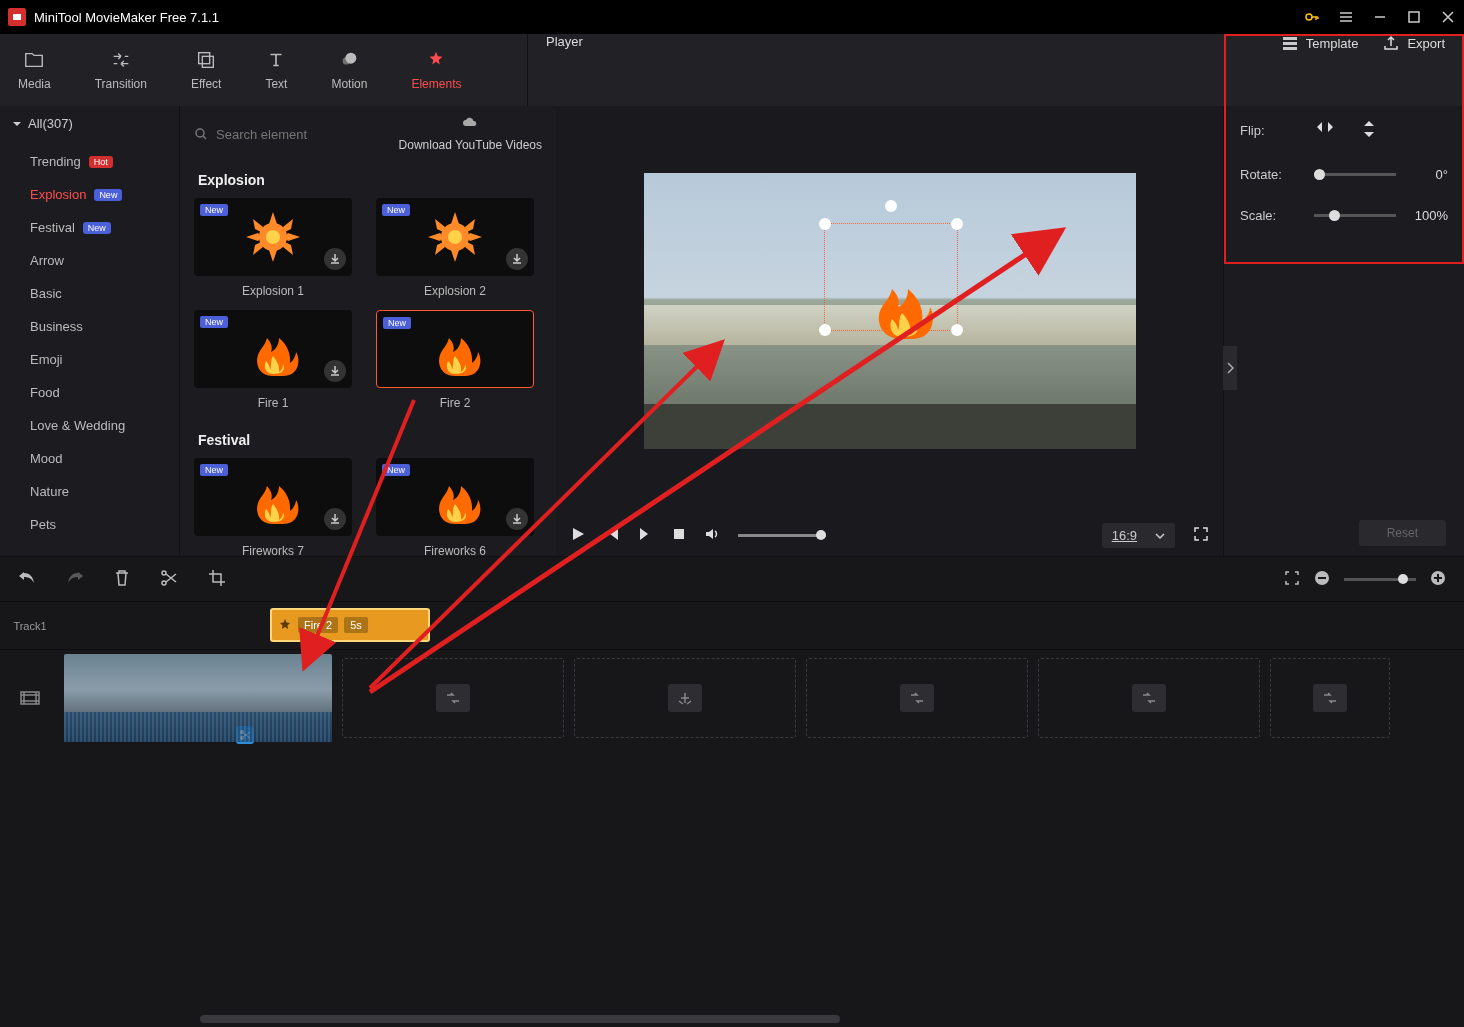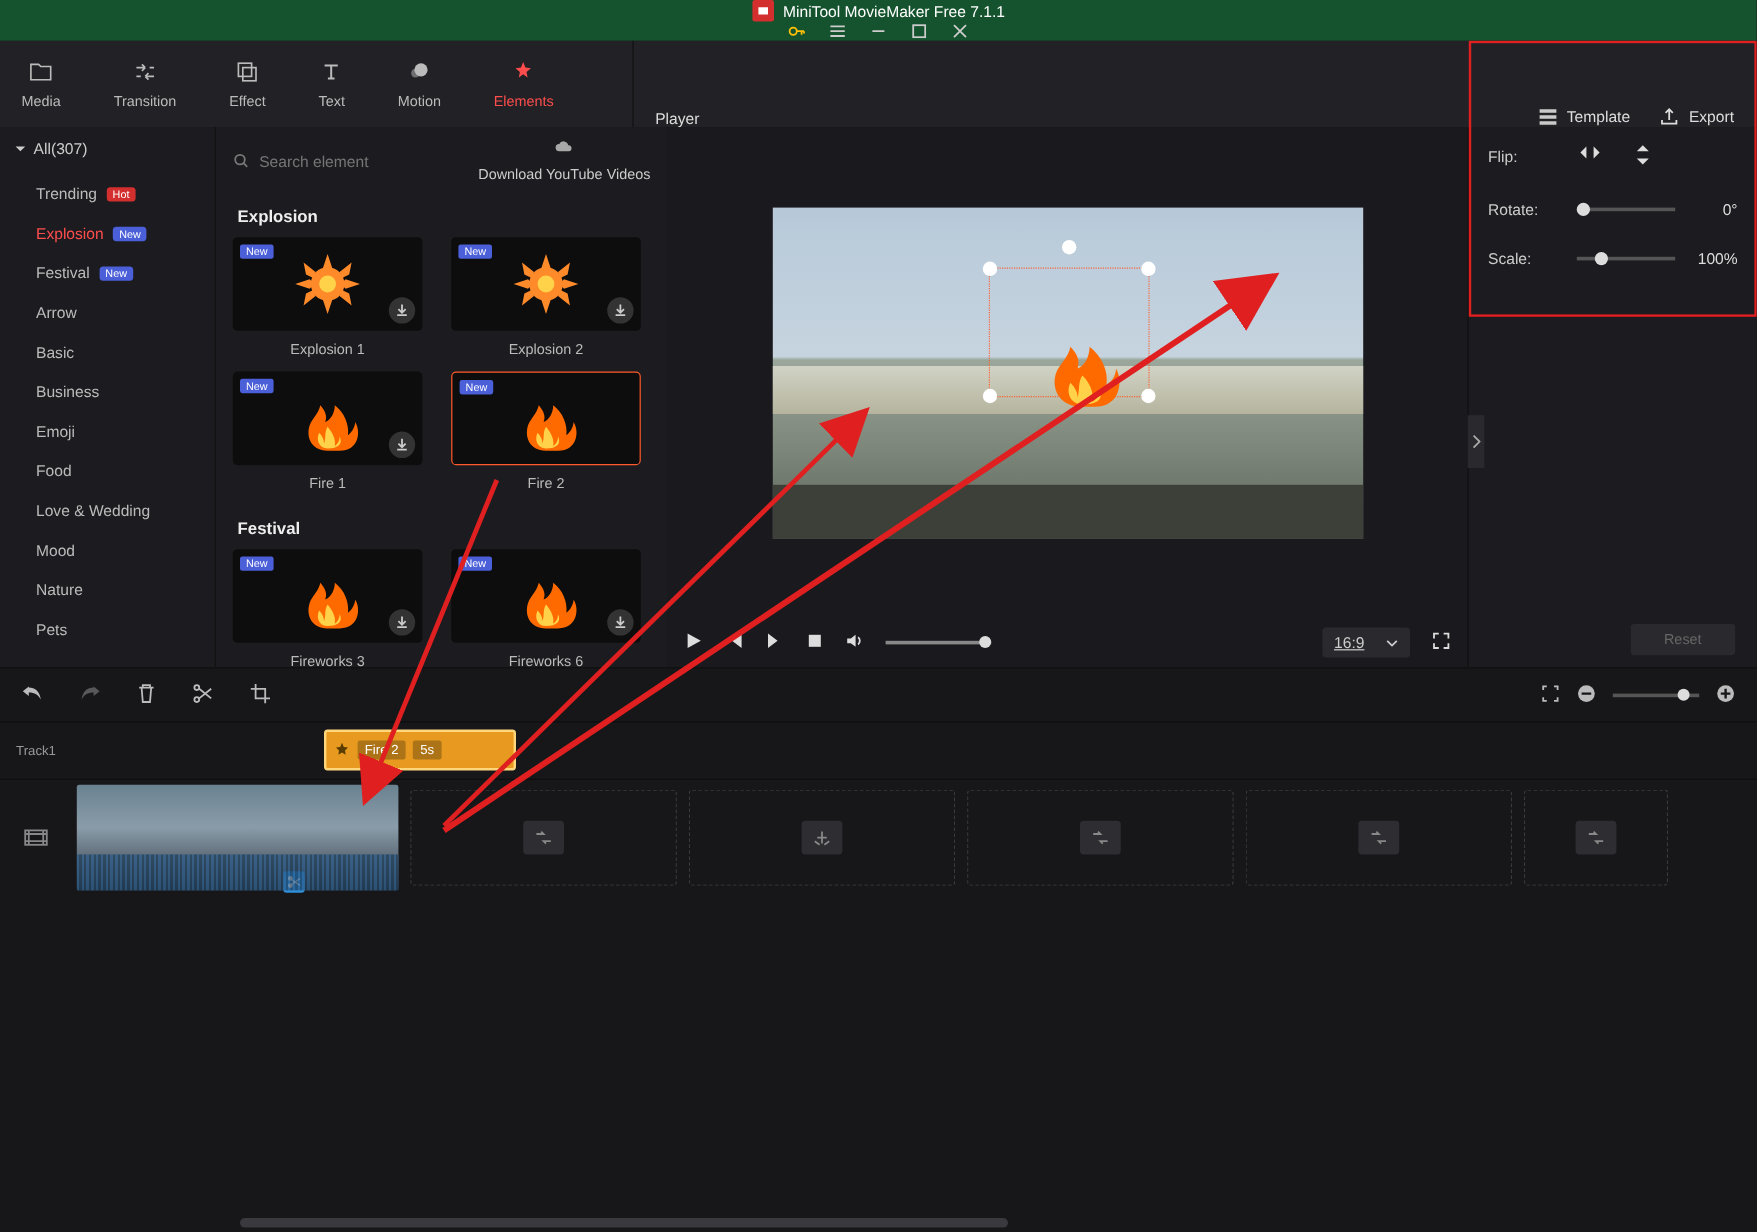--- a/index.html
+++ b/index.html
@@ -1,35 +1,35 @@
 <!DOCTYPE html>
 <html><head>
 <meta charset="utf-8">
 <style>
 * { margin: 0; padding: 0; box-sizing: border-box; font-family: -apple-system, BlinkMacSystemFont, "Segoe UI", Arial, sans-serif; }
 body { background: #1a1a1a; color: #ccc; width: 1464px; height: 1027px; overflow: hidden; font-size: 13px; }
 
 
-.titlebar { height: 34px; background: #14532d; display: flex; align-items: center; padding: 0 8px; justify-content: space-between; flex-direction: column; }
+.titlebar { height: 34px; background: #000000; display: flex; align-items: center; padding: 0 8px; justify-content: space-between; }
 .titlebar-left { display: flex; align-items: center; gap: 8px; }
 .app-icon { width: 18px; height: 18px; background: #d32f2f; border-radius: 2px; display:flex; align-items:center; justify-content:center; }
 .titlebar-title { color: #fff; font-size: 13px; font-weight: 500; }
 .titlebar-right { display: flex; align-items: center; gap: 18px; }
 .titlebar-icon { color: #ccc; cursor: pointer; width: 16px; height:16px; display:flex; align-items:center; justify-content:center; }
 .key-icon { color: #ffc107; }
 
 
 .toolbar { height: 72px; background: #222226; display: flex; }
 .toolbar-tabs { display: flex; padding: 0 10px; gap: 28px; align-items: center; border-right: 1px solid #111; width: 528px; }
 .toolbar-tab { display: flex; flex-direction: column; align-items: center; gap: 6px; cursor: pointer; color: #bbb; padding:6px 8px; }
 .toolbar-tab.active { color: #ff4d4d; }
 .toolbar-tab svg { width: 22px; height: 22px; }
 .toolbar-tab span { font-size: 12px; }
 
-.player-header { flex: 1; display: flex; align-items: flex-end; justify-content: space-between; padding: 0 18px; border-right: 1px solid #111; }
+.player-header { flex: 1; display: flex; align-items: flex-start; justify-content: space-between; padding: 0 18px; border-right: 1px solid #111; }
 .player-title { color: #ddd; font-size: 13px; }
 .player-actions { display: flex; gap: 24px; }
 .player-action { display: flex; align-items: center; gap: 7px; cursor: pointer; color:#ddd; }
 
 .props-header { width: 240px; padding: 0 14px; display:flex; align-items:center; }
 .props-header-text { color:#ddd; font-size:13px; }
 
 
 .main { display: flex; height: 450px; }
 
@@ -389,21 +389,21 @@
                 <path d="M28 56C14 56 10 44 13 35c2-6 7-9 9-17 4 5 6 9 4 14 5-2 8-8 8-14 8 6 12 16 11 25 4-3 6-8 6-11 5 8 3 24-13 24z" fill="#ff6a00"></path>
                 <path d="M28 54c-7 0-10-7-7-13 3 3 4 6 4 9 2-5 0-9 3-14 4 5 7 10 6 16 3-2 4-5 4-8 3 6-1 10-10 10z" fill="#ffd24a"></path>
               </svg>
               <div class="new-tag">New</div>
               <div class="dl-btn">
                 <svg width="12" height="12" viewBox="0 0 12 12" fill="#ccc">
                   <path d="M6 1v6M3 5l3 3 3-3M2 10h8" stroke="#ccc" stroke-width="1.5" fill="none"></path>
                 </svg>
               </div>
             </div>
-            <div class="cell-label">Fireworks 3</div>
+            <div class="cell-label">Fireworks 7</div>
           </div>
           <div class="element-cell">
             <div class="thumb">
               <svg width="56" height="58" viewBox="0 0 56 58">
                 <path d="M28 56C14 56 10 44 13 35c2-6 7-9 9-17 4 5 6 9 4 14 5-2 8-8 8-14 8 6 12 16 11 25 4-3 6-8 6-11 5 8 3 24-13 24z" fill="#ff6a00"></path>
                 <path d="M28 54c-7 0-10-7-7-13 3 3 4 6 4 9 2-5 0-9 3-14 4 5 7 10 6 16 3-2 4-5 4-8 3 6-1 10-10 10z" fill="#ffd24a"></path>
               </svg>
               <div class="new-tag">New</div>
               <div class="dl-btn">
                 <svg width="12" height="12" viewBox="0 0 12 12" fill="#ccc">

